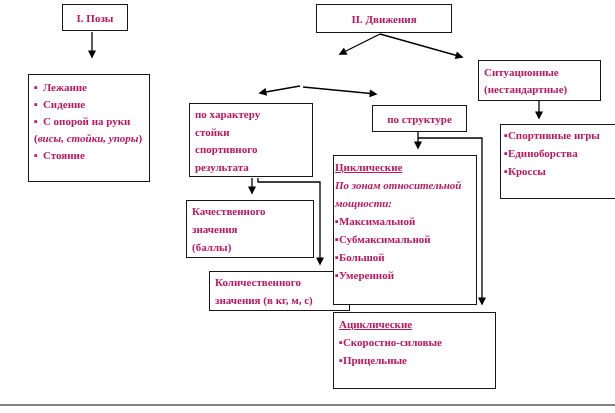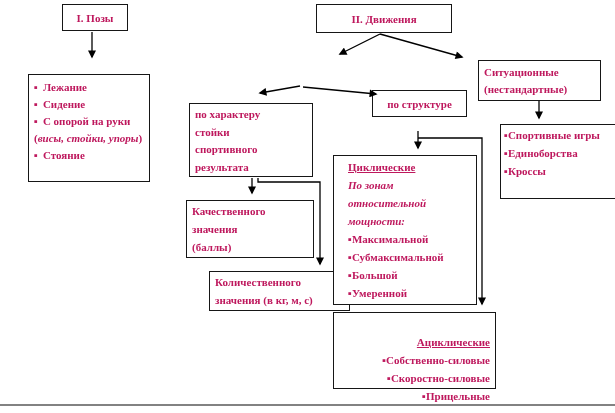--- a/index.html
+++ b/index.html
@@ -12,22 +12,22 @@
     position:absolute;box-sizing:border-box;background:#ffffff;
     border:1.5px solid #161616;color:#be185d;
     font-weight:bold;font-size:11px;line-height:18px;z-index:1;
   }
   .center{display:flex;align-items:center;justify-content:center;text-align:center;}
   .pose-list{line-height:17px;padding:4px 5px;}
   .situ{line-height:17px;padding:3px 5px;}
   .harak{line-height:17.5px;padding:2px 5px;}
   .kach{padding:1px 5px;}
   .kolich{padding:1px 5px;}
-  .cyc{padding:2px 14px;}
-  .acy{padding:20px 5px;text-align:right;}
+  .cyc{padding:2px 1px;}
+  .acy{padding:2px 5px;}
   .sport{padding:1px 3px;margin-left:12px;}
   .blt{display:inline;}
   .blt-sp{margin-right:5px;}
   .it{font-style:italic;}
   .u{text-decoration:underline;}
 </style>
 </head>
 <body>
 
 <div class="canvas">
@@ -74,21 +74,21 @@
     <div>(нестандартные)</div>
   </div>
 
   <div class="bx harak" style="left:189px;top:103px;width:124px;height:74px;">
     <div>по характеру</div>
     <div>стойки</div>
     <div>спортивного</div>
     <div>результата</div>
   </div>
 
-  <div class="bx center" style="left:372px;top:90px;width:95px;height:27px;">
+  <div class="bx center" style="left:372px;top:105px;width:95px;height:27px;">
     <span>по структуре</span>
   </div>
 
   <div class="bx sport" style="left:488px;top:124px;width:125px;height:75px;">
     <div><span class="blt">▪</span><span>Спортивные игры</span></div>
     <div><span class="blt">▪</span><span>Единоборства</span></div>
     <div><span class="blt">▪</span><span>Кроссы</span></div>
   </div>
 
   <div class="bx kach" style="left:186px;top:200px;width:128px;height:58px;">
@@ -106,18 +106,17 @@
     <div class="u">Циклические</div>
     <div class="it">По зонам относительной мощности:</div>
     <div><span class="blt">▪</span><span>Максимальной</span></div>
     <div><span class="blt">▪</span><span>Субмаксимальной</span></div>
     <div><span class="blt">▪</span><span>Большой</span></div>
     <div><span class="blt">▪</span><span>Умеренной</span></div>
   </div>
 
   <div class="bx acy" style="left:333px;top:312px;width:163px;height:77px;">
     <div class="u">Ациклические</div>
-    <div><span class="blt">▪</span><span>Собственно-силовые</span></div>
     <div><span class="blt">▪</span><span>Скоростно-силовые</span></div>
     <div><span class="blt">▪</span><span>Прицельные</span></div>
   </div>
 
 </div>
 
 </body></html>

